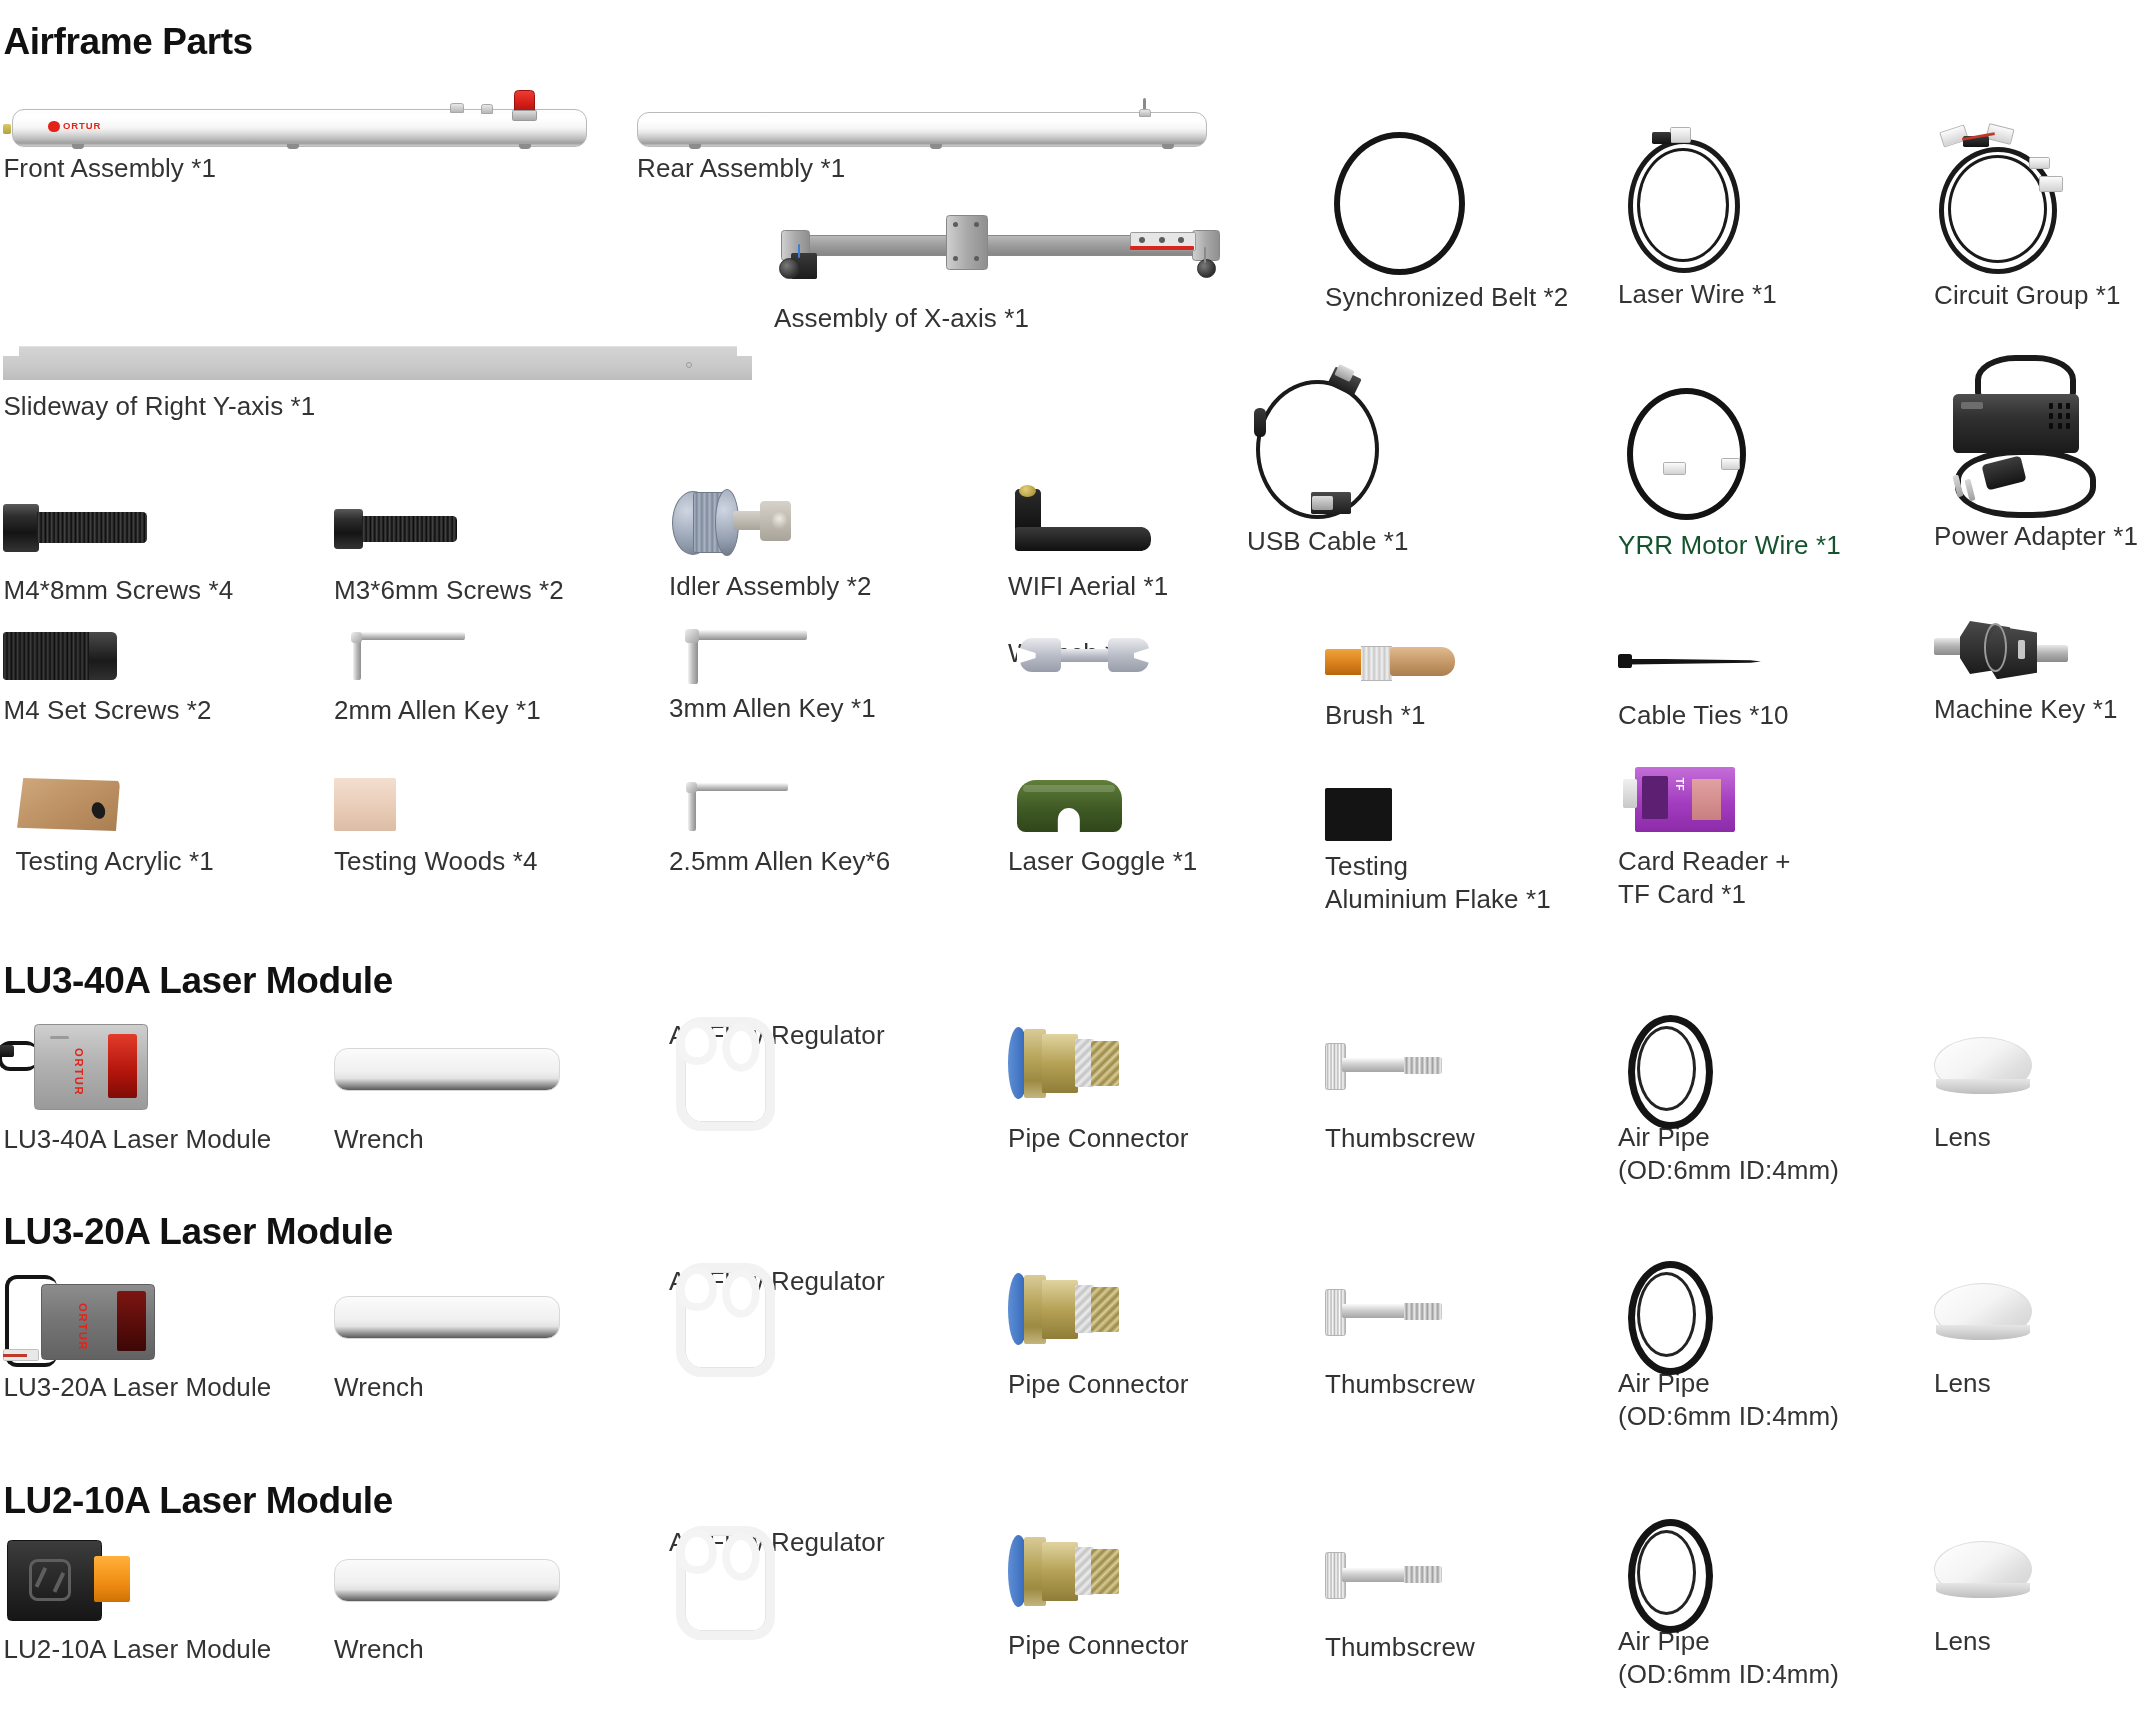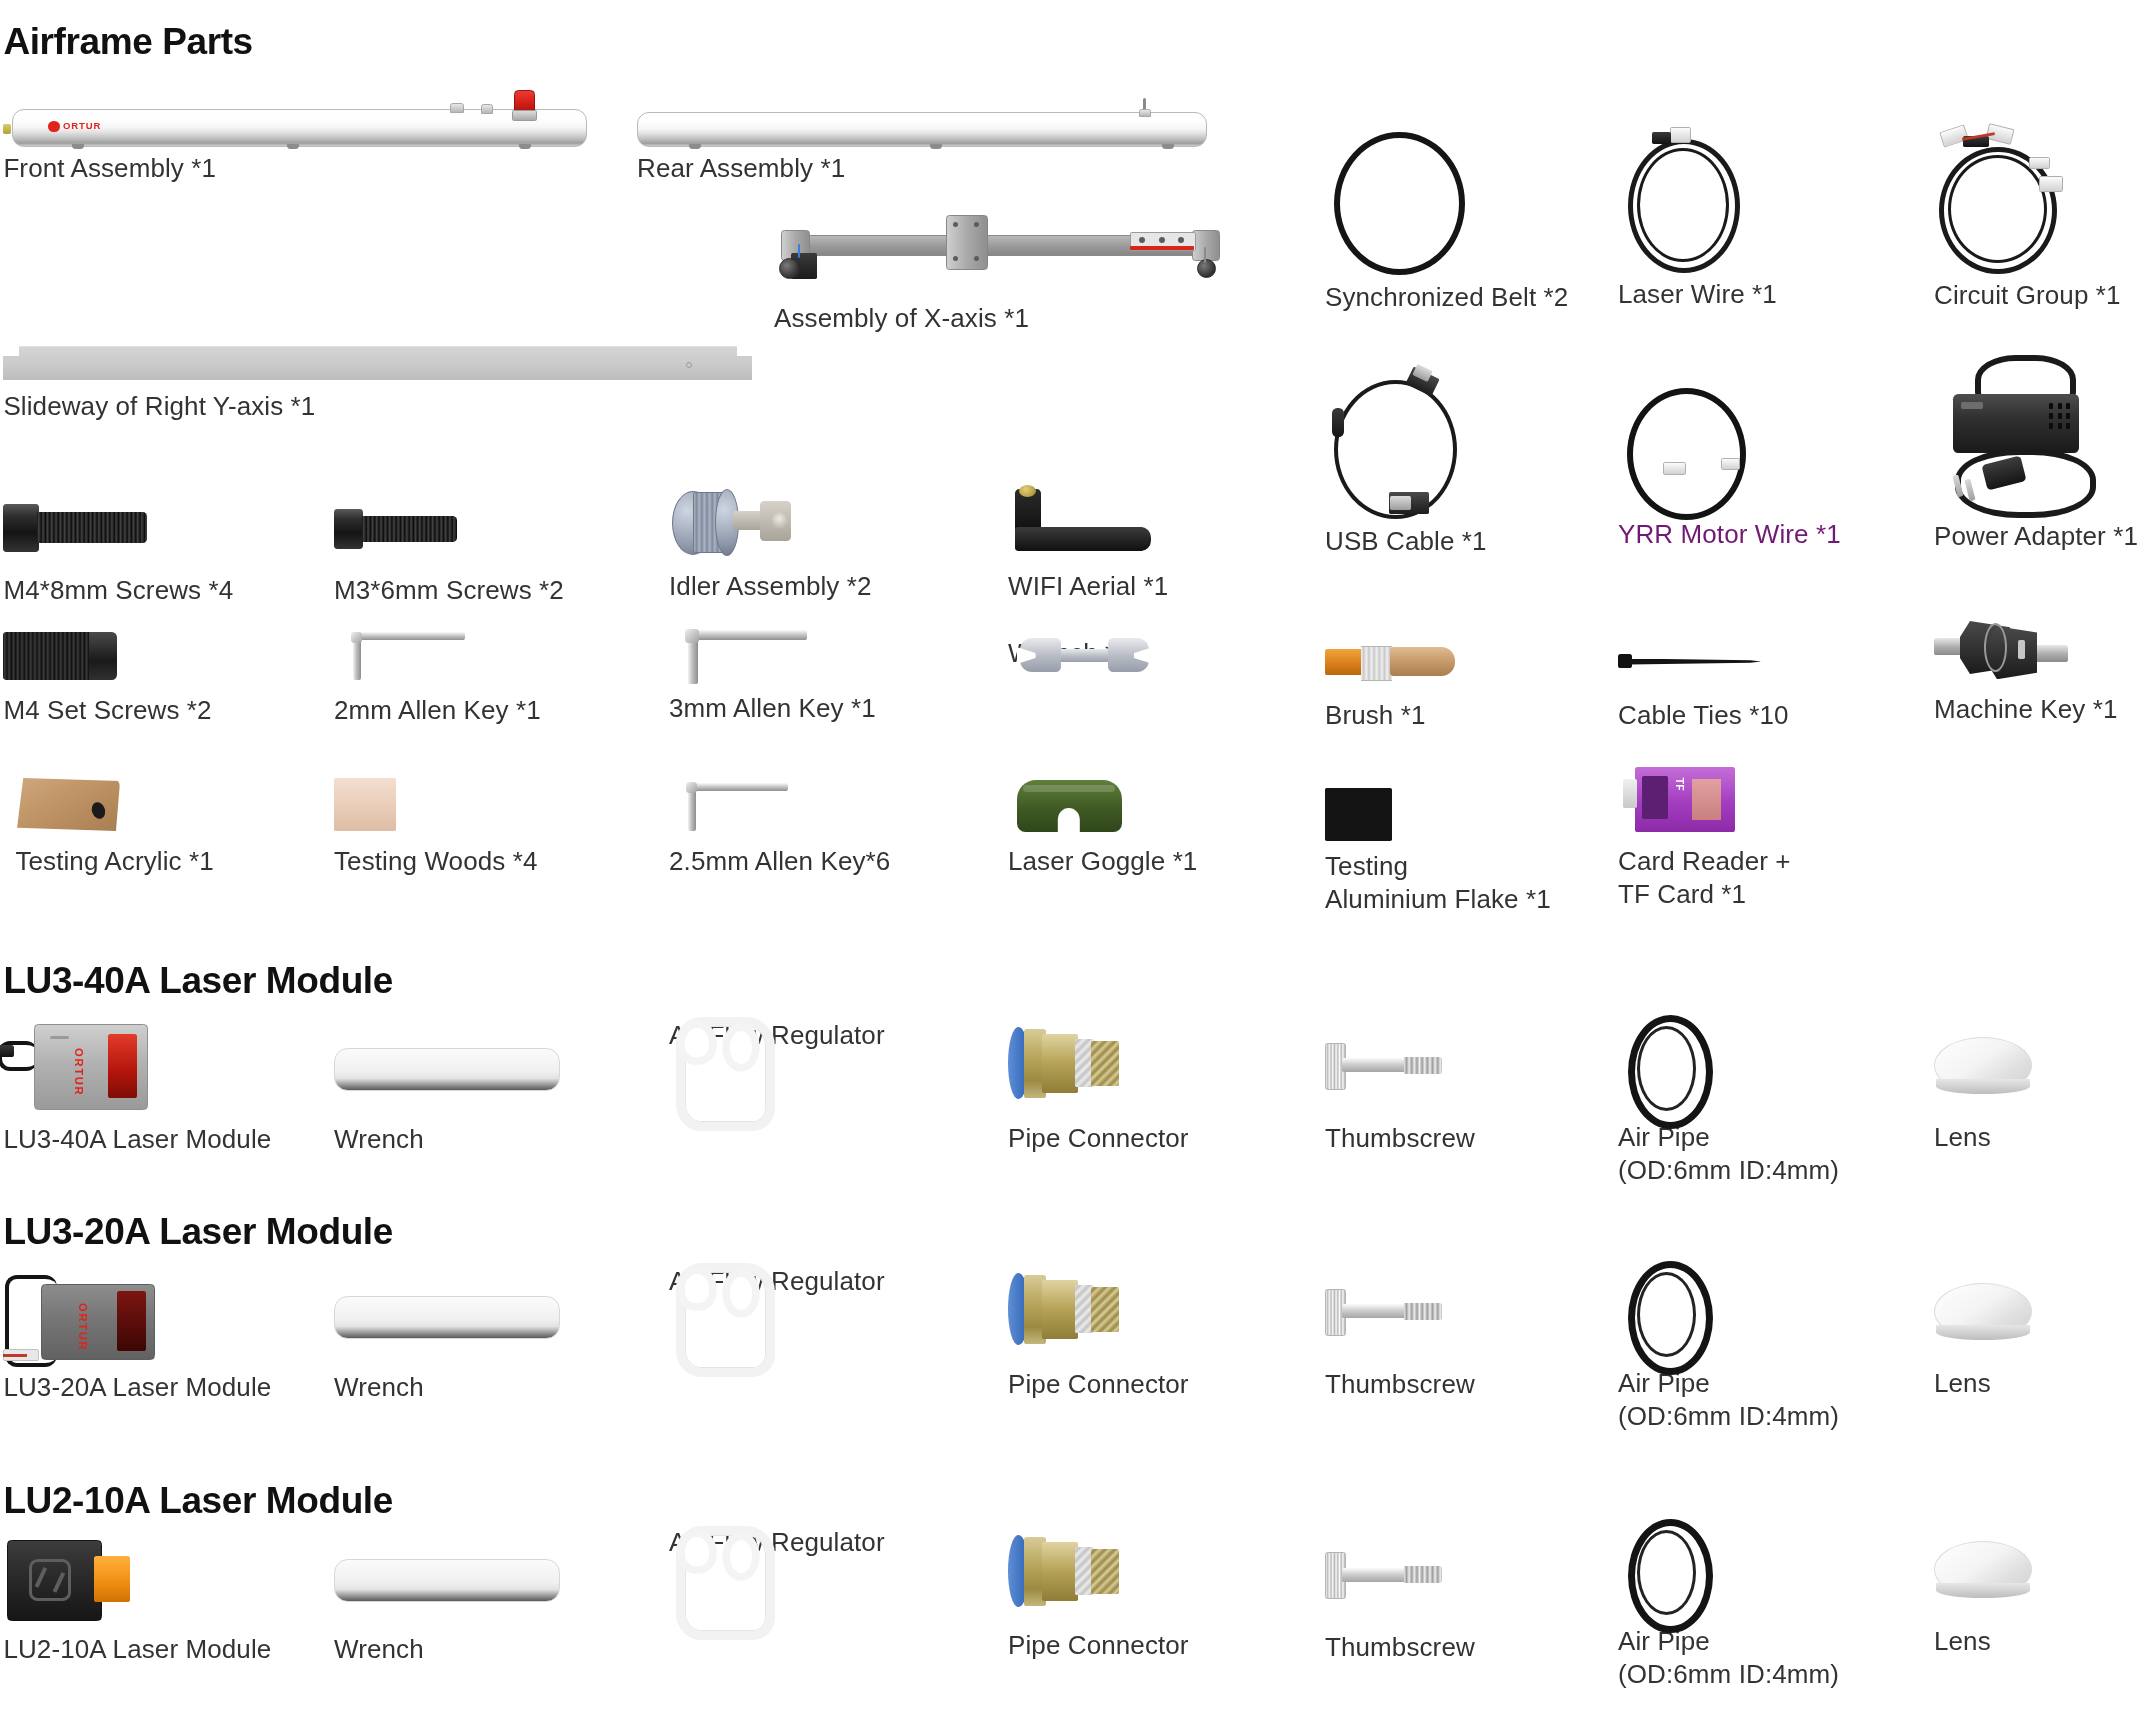--- a/index.html
+++ b/index.html
@@ -561,39 +561,39 @@
       <div class="conn" style="left:6.9px;top:1.7px;width:24px;height:13.8px;transform:rotate(-18deg);"></div>
       <div class="conn" style="left:53px;top:0px;width:24px;height:13.8px;transform:rotate(14deg);"></div>
       <div class="conn-black" style="left:29px;top:10.3px;width:26px;height:10.3px;"></div>
       <div style="position:absolute;left:27.5px;top:8.6px;width:33px;height:3.4px;background:#c0392b;transform:rotate(-10deg);"></div>
       <div class="conn" style="left:105px;top:50px;width:22.4px;height:13.8px;"></div>
       <div class="conn" style="left:95px;top:31px;width:19px;height:10.3px;"></div>
     </div>
     <div class="label" style="margin-top:12px;">Circuit Group *1</div>
   </div>
 
-  <div class="part" style="left:1325px;top:370px;width:258px;">
+  <div class="part" style="left:1247px;top:370px;width:258px;">
     <div class="art" style="height:146px;">
       <div class="loop wire" style="left:8.6px;top:10.3px;width:115px;height:131px;border-width:4.3px;"></div>
       <div class="ferrite" style="left:6.9px;top:38px;width:12px;height:29px;"></div>
       <div class="usb-plug" style="left:83px;top:1.7px;width:29px;height:19px;transform:rotate(26deg);"></div>
       <div class="usb-plug silver" style="left:89px;top:-3.4px;width:17px;height:12px;transform:rotate(26deg);"></div>
       <div class="usb-plug" style="left:64px;top:122px;width:40px;height:22.4px;"></div>
       <div class="usb-plug silver" style="left:65px;top:126px;width:20.6px;height:13.8px;"></div>
     </div>
     <div class="label" style="margin-top:8.6px;">USB Cable *1</div>
   </div>
 
   <div class="part" style="left:1618px;top:379px;width:258px;">
     <div class="art" style="height:138px;">
       <div class="loop thin" style="left:8.6px;top:8.6px;width:107px;height:120px;border-width:6px;border-color:#131313;"></div>
       <div class="conn" style="left:45px;top:83px;width:20.6px;height:11.2px;"></div>
       <div class="conn" style="left:103px;top:79px;width:17px;height:10.3px;"></div>
     </div>
-    <div class="label" style="margin-top:1px;color:#701a75;">YRR Motor Wire *1</div>
+    <div class="label" style="margin-top:12px;color:#14532d;">YRR Motor Wire *1</div>
   </div>
 
   <div class="part" style="left:1934px;top:360px;width:258px;">
     <div class="art" style="height:155px;">
       <div class="loop wire" style="left:41px;top:-5.2px;width:89px;height:50px;border-width:6px;border-radius:40%;"></div>
       <div class="psu-brick" style="left:19px;top:34px;width:126px;height:59px;">
         <div class="lbl"></div>
         <div class="vents">
           <i></i>
             <i></i>

